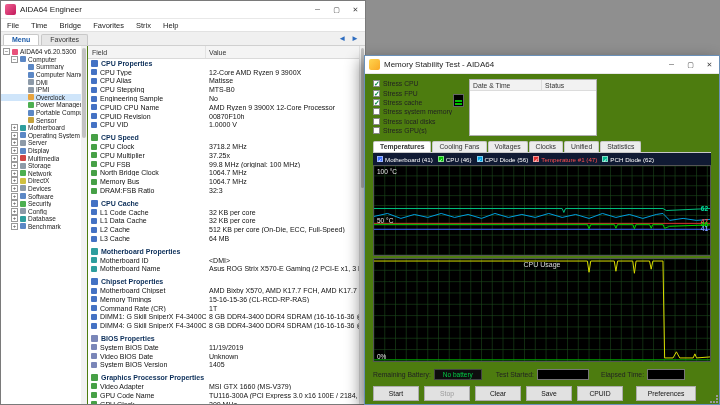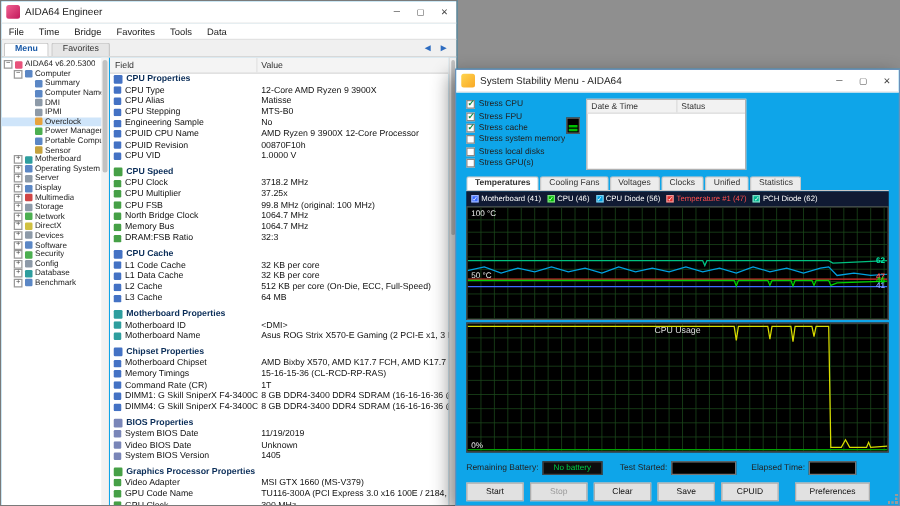--- a/index.html
+++ b/index.html
@@ -1,18 +1,18 @@
 <!DOCTYPE html>
 <html><head>
 <meta charset="utf-8">
 <style>
   *{margin:0;padding:0;box-sizing:border-box;}
   html,body{width:720px;height:405px;overflow:hidden;}
   body{position:relative;background:#8f8f8f;font-family:"Liberation Sans",sans-serif;color:#111;}
-  .window{position:absolute;background:#0ea5e9;}
+  .window{position:absolute;background:#4d7c0f;}
   #aida-window{left:0;top:0;width:366px;height:405px;border:1px solid #7a7a7a;}
   #sst-window{left:364px;top:55px;width:356px;height:350px;border:1px solid #6a90b8;box-shadow:-4px 5px 14px rgba(0,0,0,.45);}
   .titlebar{height:18px;background:#ffffff;display:flex;align-items:center;padding-left:4px;font-size:8px;color:#222;border-bottom:1px solid #e8e8e8;}
   .app-icon{width:11px;height:11px;border-radius:2px;margin-right:4px;flex:none;}
   #aida-window .app-icon{background:linear-gradient(135deg,#f06292,#c2185b);}
   #sst-window .app-icon{background:linear-gradient(135deg,#ffd54f,#f9a825);}
   .title{flex:1;white-space:nowrap;overflow:hidden;}
   .window-controls{display:flex;height:100%;}
   .winbtn{width:19px;height:100%;display:flex;align-items:center;justify-content:center;font-size:7px;color:#444;}
   
@@ -95,22 +95,22 @@
         <span class="winbtn">─</span>
         <span class="winbtn">▢</span>
         <span class="winbtn">✕</span>
       </span>
   </div>
   <div class="menubar">
       <span class="menu-item">File</span>
       <span class="menu-item">Time</span>
       <span class="menu-item">Bridge</span>
       <span class="menu-item">Favorites</span>
-      <span class="menu-item">Tools</span>
-      <span class="menu-item">Data</span>
+      <span class="menu-item">Strix</span>
+      <span class="menu-item">Help</span>
     </div>
   <div class="navrow">
     <span class="nav-tabs">
         <span class="nav-tab active">Menu</span>
         <span class="nav-tab">Favorites</span>
       </span>
     <span class="nav-arrows">
       <span class="nav-arrow">◄</span>
       <span class="nav-arrow">►</span>
     </span>
@@ -493,21 +493,21 @@
       </div>
   </div>
   <div class="main-scrollbar">
     <div class="scroll-thumb" style="top:2px;height:140px;"></div>
   </div>
 </div>
 
 <div id="sst-window" class="window">
   <div class="titlebar">
     <span class="app-icon"></span>
-    <span class="title">System Stability Menu - AIDA64</span>
+    <span class="title">Memory Stability Test - AIDA64</span>
     <span class="window-controls">
         <span class="winbtn">─</span>
         <span class="winbtn">▢</span>
         <span class="winbtn">✕</span>
       </span>
   </div>
   <div class="stress-options">
       <label class="stress-row">
         <span class="cb checked">✓</span>
         <span class="cb-label">Stress CPU</span>

